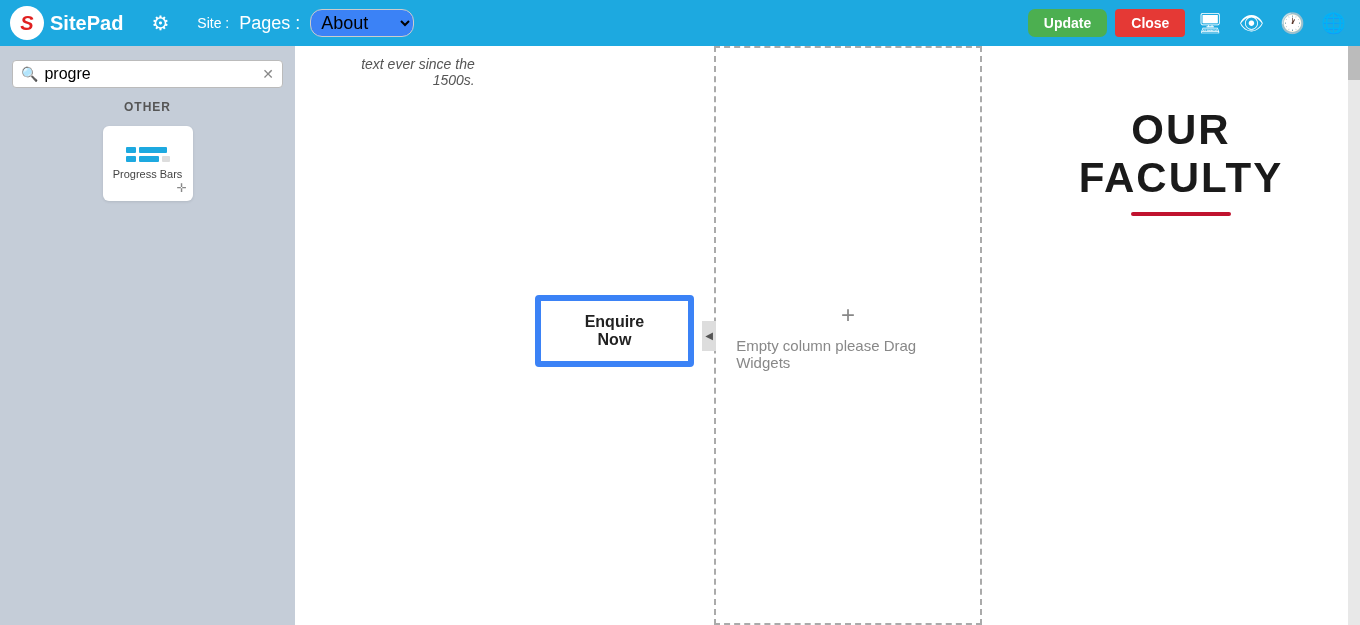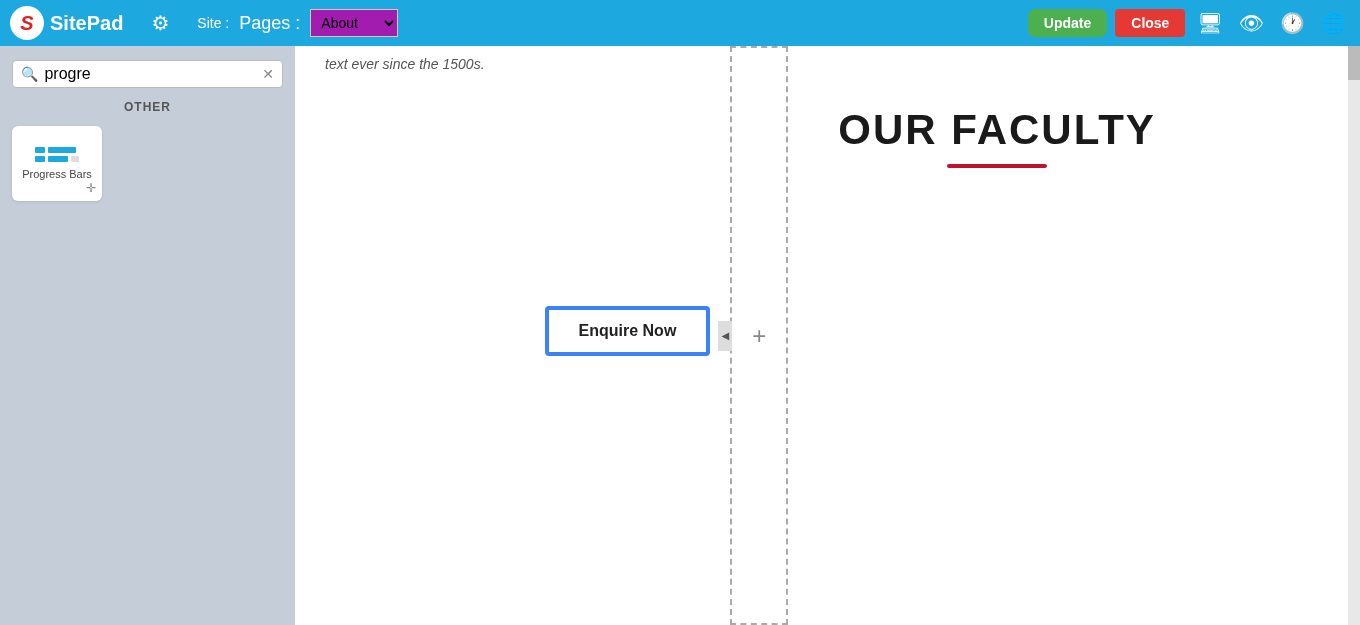--- a/index.html
+++ b/index.html
@@ -57,24 +57,24 @@
       font-size: 14px;
       margin-left: 10px;
     }
     .pages-label {
       color: white;
       font-size: 18px;
     }
     .pages-select {
       height: 28px;
       padding: 0 6px;
-      font-size: 14px;
+      font-size: 18px;
       border: 1px solid #ccc;
-      border-radius: 0;
-      background: #a21caf;
+      border-radius: 12px;
+      background: #3b82f6;
       cursor: pointer;
     }
     .topbar-right {
       margin-left: auto;
       display: flex;
       align-items: center;
       gap: 8px;
     }
     .btn-update {
       background: #4caf50;
@@ -149,20 +149,21 @@
       text-align: center;
       font-size: 12px;
       color: #555;
       font-weight: bold;
       letter-spacing: 1px;
     }
     .widget-grid {
       display: flex;
       flex-wrap: wrap;
       gap: 8px;
+      justify-content: center;
     }
     .widget-item {
       width: 90px;
       height: 75px;
       background: white;
       border-radius: 6px;
       display: flex;
       flex-direction: column;
       align-items: center;
       justify-content: center;
@@ -235,21 +236,21 @@
       font-style: italic;
     }
 
     .enquire-section {
       display: flex;
       justify-content: center;
       align-items: center;
       padding: 20px 0 30px 0;
     }
     .enquire-btn {
-      border: 4px solid #3b82f6;
+      border: 6px solid #3b82f6;
       background: white;
       color: #222;
       padding: 12px 30px;
       font-size: 16px;
       font-weight: bold;
       border-radius: 4px;
       cursor: pointer;
     }
 
     .empty-column-section {
@@ -395,20 +396,21 @@
 
     <div class="content-top-text">text ever since the 1500s.</div>
 
     <div class="enquire-section">
       <button class="enquire-btn">Enquire Now</button>
     </div>
 
     <div class="empty-column-section">
       <div class="collapse-tab">◀</div>
       <span class="empty-plus">+</span>
+      <span class="empty-text">Empty column please Drag Widgets</span>
     </div>
 
     <div class="faculty-section">
       <div class="faculty-title">OUR FACULTY</div>
       <div class="faculty-underline"></div>
     </div>
 
   </div>
 
   <div class="right-scrollbar">

